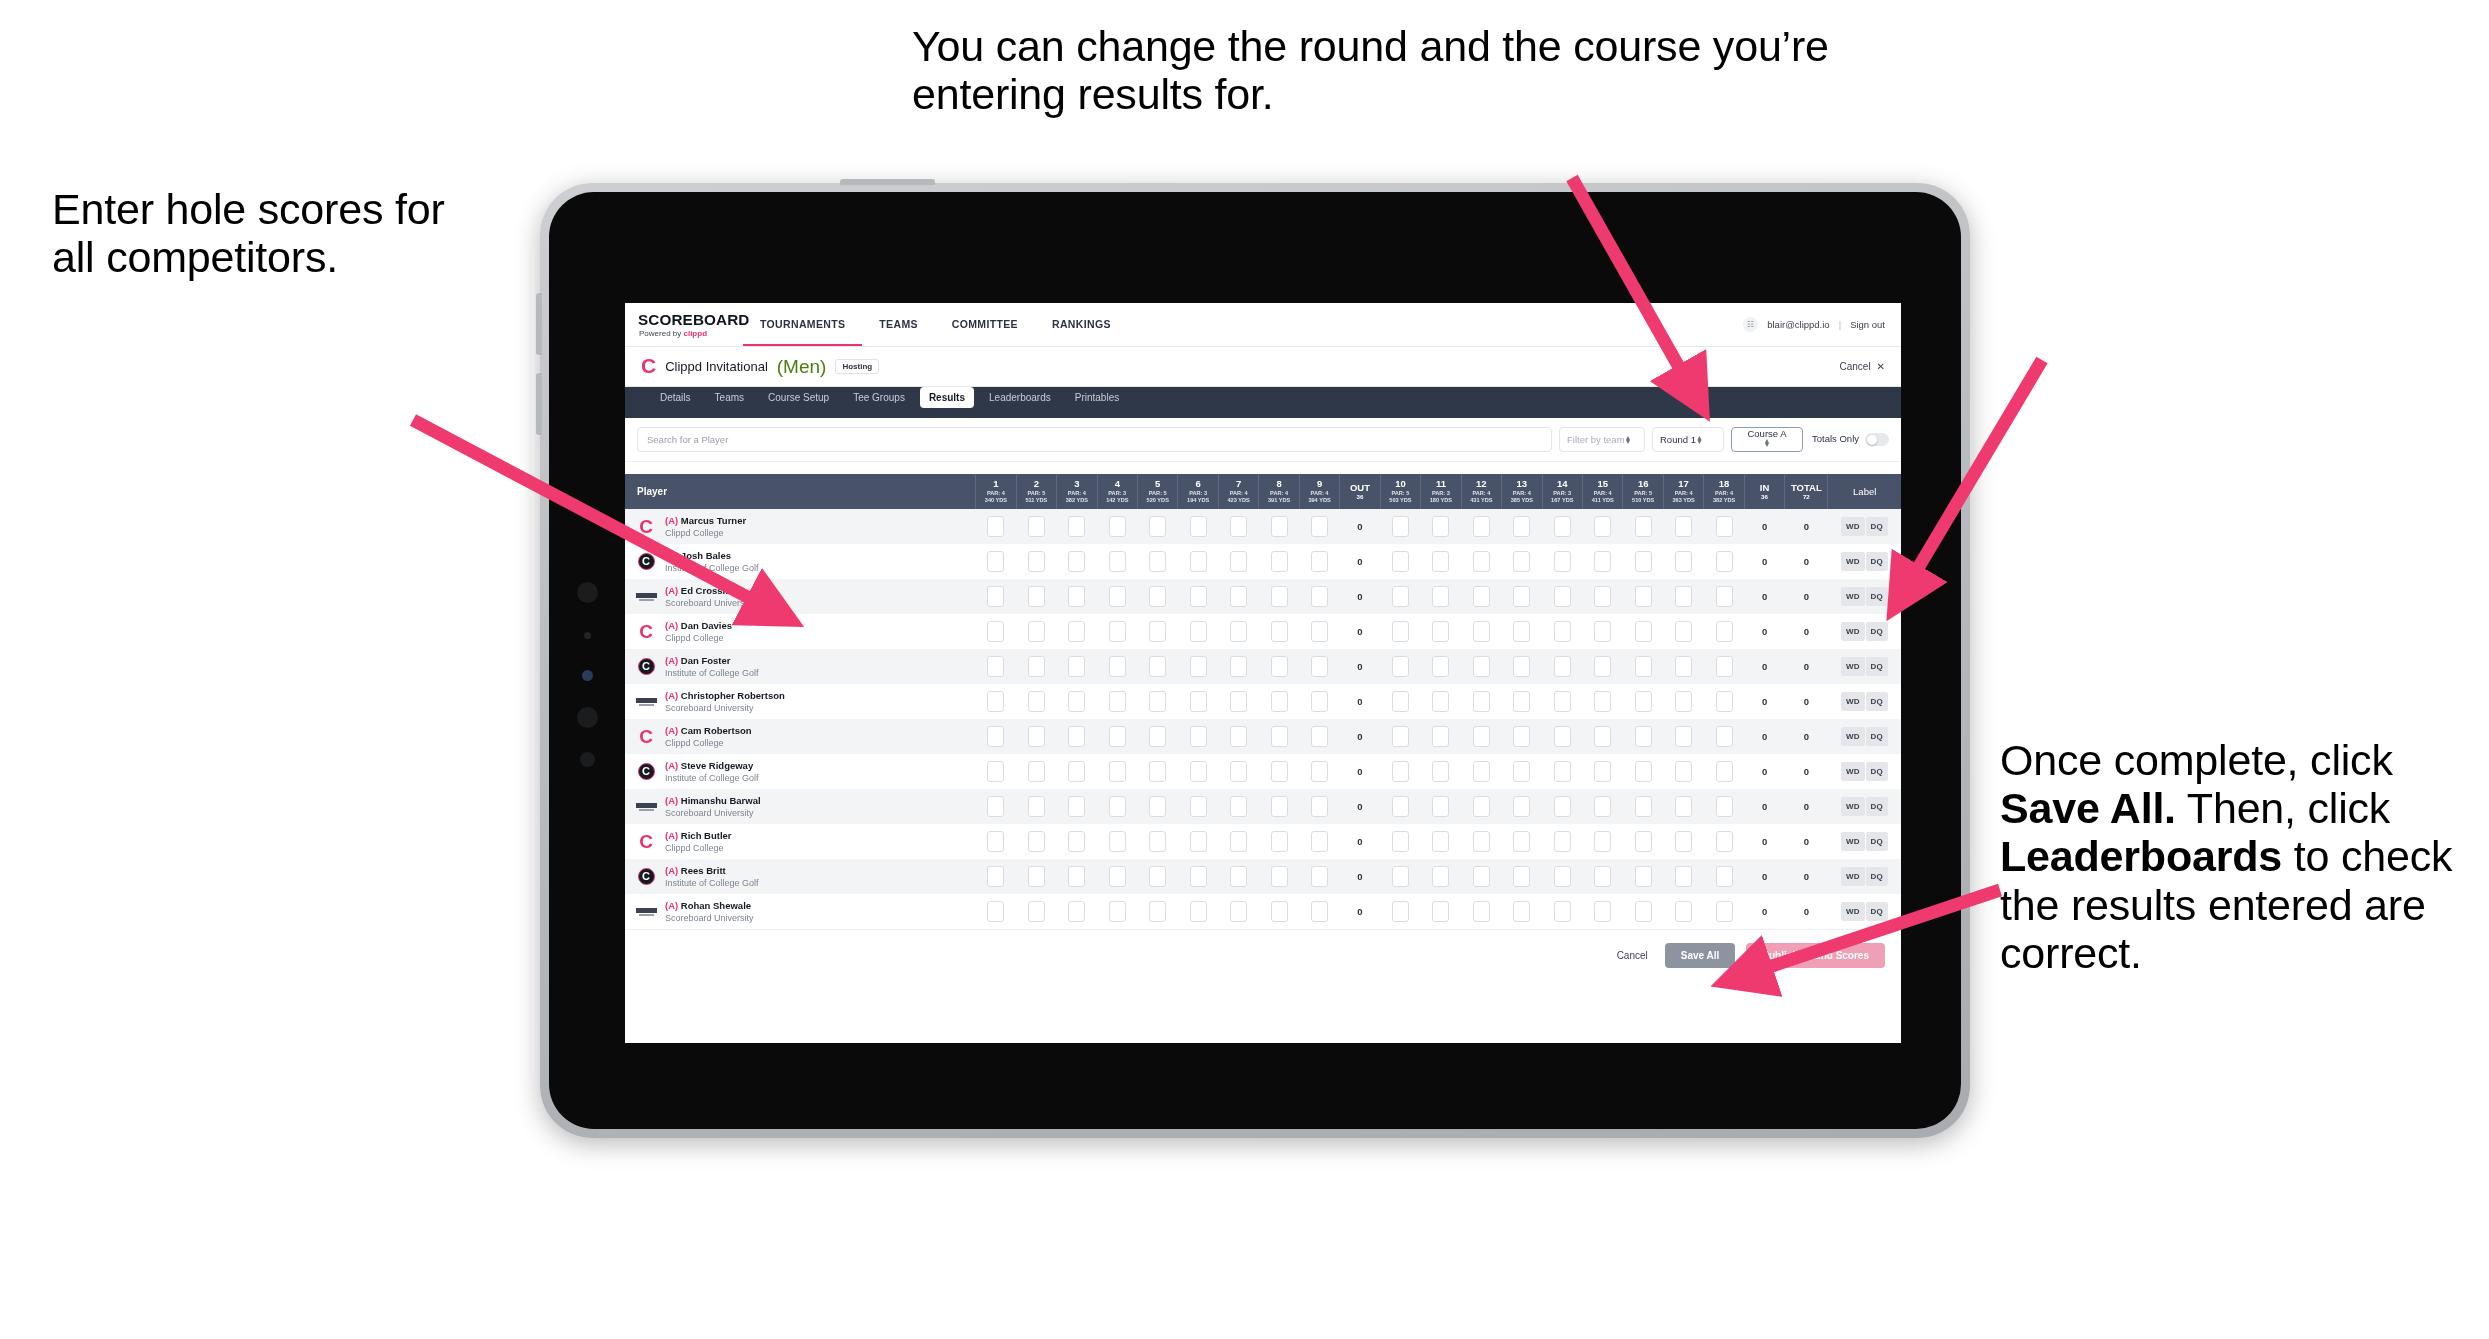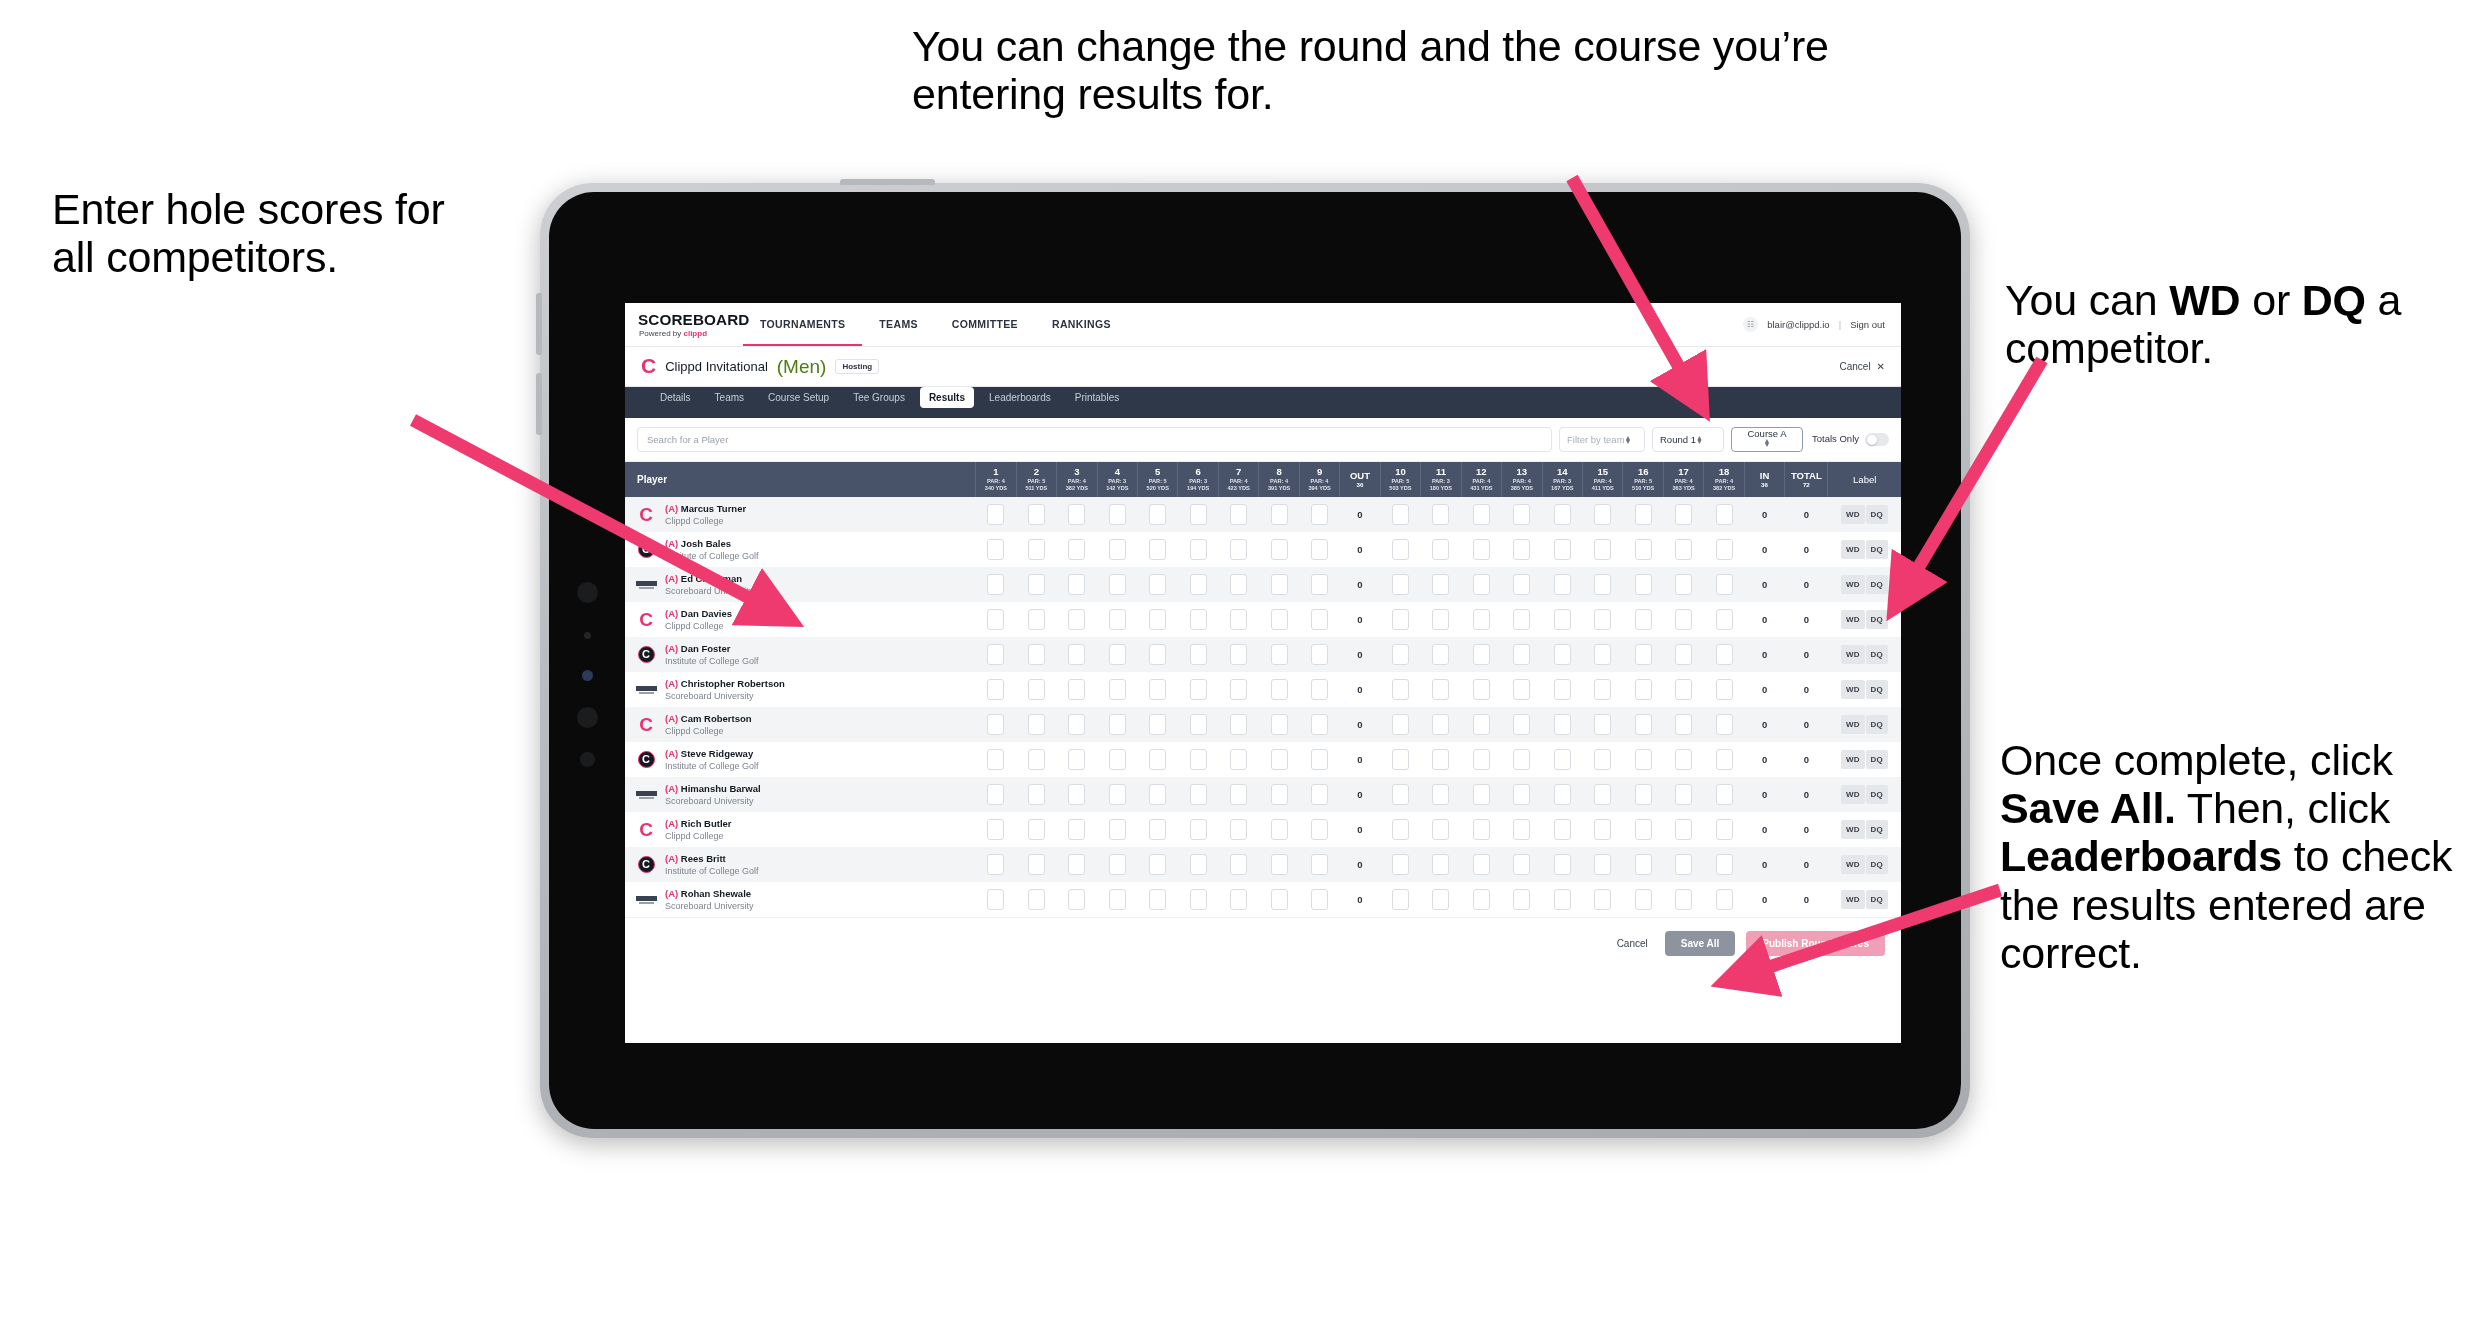--- a/index.html
+++ b/index.html
@@ -152,21 +152,21 @@
   #totals-toggle {
     width:24px; height:13px; border-radius:7px; background:#e6e8eb; position:relative; cursor:pointer;
   }
   #totals-toggle::after {
     content:""; position:absolute; left:1.5px; top:1.5px; width:10px; height:10px;
     border-radius:50%; background:#fff; box-shadow:0 1px 2px rgba(0,0,0,.25);
   }
 
   
   #table-wrap { background:#fff; }
-  table { border-collapse:collapse; width:100%; table-layout:fixed; }
+  table { border-collapse:collapse; width:100%; table-layout:fixed;margin-top:12px; }
   thead tr { background:#48536a; color:#fff; }
   th { font-weight:400; vertical-align:middle; }
   th.player-h {
     text-align:left; padding-left:12px; font-size:10px; font-weight:600; height:35px;
     width:260px;
   }
   th.hole {
     width:30px; border-left:1px solid #5d6880; height:35px; text-align:center; padding:2px 0;
   }
   th.hole .num { font-size:9.5px; font-weight:700; line-height:1.15; }
@@ -232,23 +232,20 @@
   }
 </style>
 </head>
 <body>
 
 <div id="stage">
 
   <div class="anno" id="anno-top">You can change the round and the course you’re entering results for.</div>
   <div class="anno" id="anno-left">Enter hole scores for all competitors.</div>
 
-  <div class="anno" id="anno-wddq">
-    <span>You can </span><b>WD</b><span> or </span><b>DQ</b><span> a competitor.</span>
-  </div>
 
   <div class="anno" id="anno-save">
     <span>Once complete, click </span><b>Save All.</b><span> Then, click </span><b>Leaderboards</b><span> to check the results entered are correct.</span>
   </div>
 
   <div id="tablet">
     <div class="tbtn" id="tbtn-vol1"></div>
     <div class="tbtn" id="tbtn-vol2"></div>
     <div class="tbtn" id="tbtn-top"></div>
 

